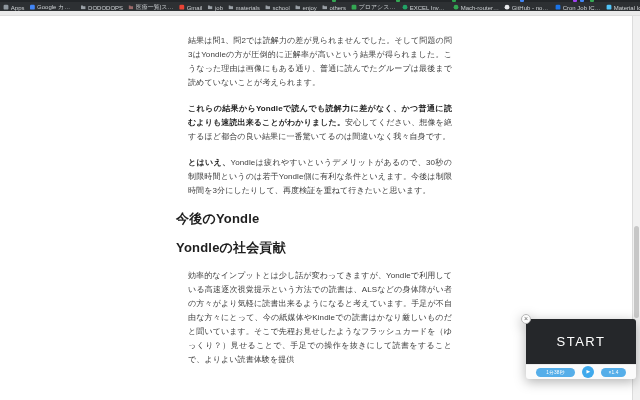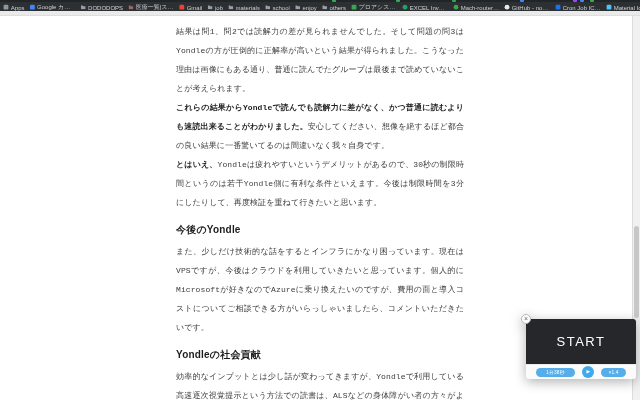--- a/index.html
+++ b/index.html
@@ -44,27 +44,26 @@
   }
   .scroll-thumb{
     position:absolute;left:1px;top:210px;width:5px;height:92px;
     background:#c7c7c7;border-radius:3px;
   }
   
   .article{
     position:absolute;left:176px;top:22px;width:288px;color:#3c3c3c;
   }
   .article p{
-    margin:0;font-size:8px;line-height:19px;text-align:justify;
+    margin:12px;font-size:8px;line-height:14px;text-align:justify;
     letter-spacing:0.1px;
-    font-family:Liberation Mono, monospace;
   }
   .article p b{font-weight:700;color:#1f1f1f;}
   .article h2{
-    margin:11px 0 5px 0;font-size:10px;font-weight:700;color:#1d1d1d;
+    margin:11px 0 5px 0;font-size:13px;font-weight:700;color:#1d1d1d;
     letter-spacing:0.2px;
   }
   
   .widget{
     position:absolute;left:526px;top:319px;width:110px;
     filter:drop-shadow(0 3px 6px rgba(0,0,0,0.30));
   }
   .widget-screen{
     height:45px;background:#25272a;border-radius:3px 3px 0 0;
     display:flex;align-items:center;justify-content:center;
@@ -182,21 +181,20 @@
 
 <div class="scrollbar">
   <div class="scroll-thumb"></div>
 </div>
 
 <div class="article">
     <p><span>結果は問1、問2では読解力の差が見られませんでした。そして問題の問3はYondleの方が圧倒的に正解率が高いという結果が得られました。こうなった理由は画像にもある通り、普通に読んでたグループは最後まで読めていないことが考えられます。</span></p>
     <p><b>これらの結果からYondleで読んでも読解力に差がなく、かつ普通に読むよりも速読出来ることがわかりました。</b><span>安心してください、想像を絶するほど都合の良い結果に一番驚いてるのは間違いなく我々自身です。</span></p>
     <p><b>とはいえ、</b><span>Yondleは疲れやすいというデメリットがあるので、30秒の制限時間というのは若干Yondle側に有利な条件といえます。今後は制限時間を3分にしたりして、再度検証を重ねて行きたいと思います。</span></p>
     <h2>今後のYondle</h2>
-    <p><span>また、少しだけ技術的な話をするとインフラにかなり困っています。現在はVPSですが、今後はクラウドを利用していきたいと思っています。個人的にMicrosoftが好きなのでAzureに乗り換えたいのですが、費用の面と導入コストについてご相談できる方がいらっしゃいましたら、コメントいただきたいです。</span></p>
     <h2>Yondleの社会貢献</h2>
     <p><span>効率的なインプットとは少し話が変わってきますが、Yondleで利用している高速逐次視覚提示という方法での読書は、ALSなどの身体障がい者の方々がより気軽に読書出来るようになると考えています。手足が不自由な方々にとって、今の紙媒体やKindleでの読書はかなり厳しいものだと聞いています。そこで先程お見せしたようなフラッシュカードを（ゆっくり？）見せることで、手足での操作を抜きにして読書をすることで、よりよい読書体験を提供</span></p>
   </div>
 
 <div class="widget">
   <button class="widget-close">×</button>
   <div class="widget-screen">
     <span>START</span>
   </div>
   <div class="widget-bar">

